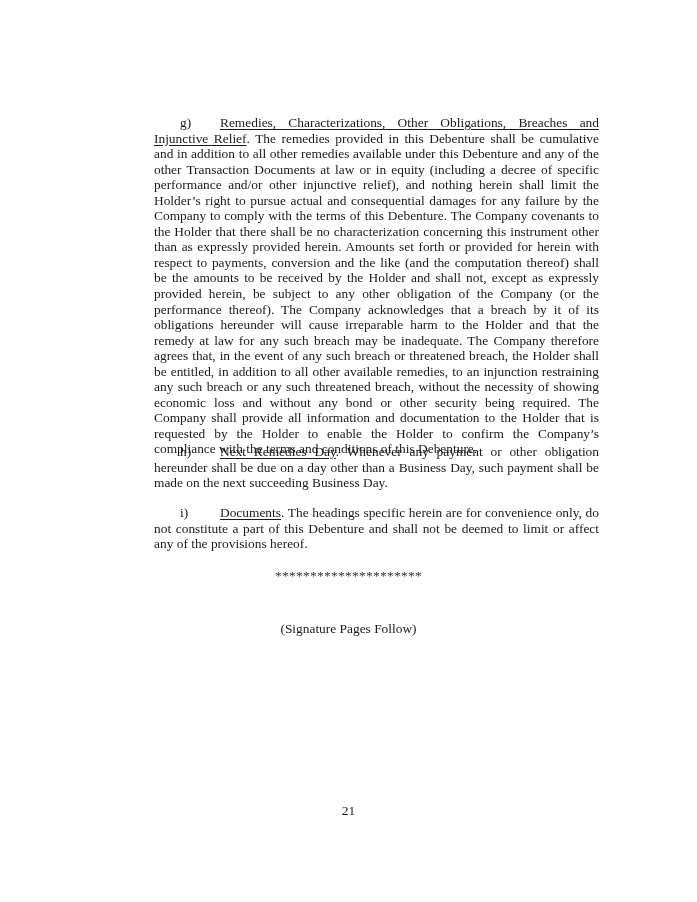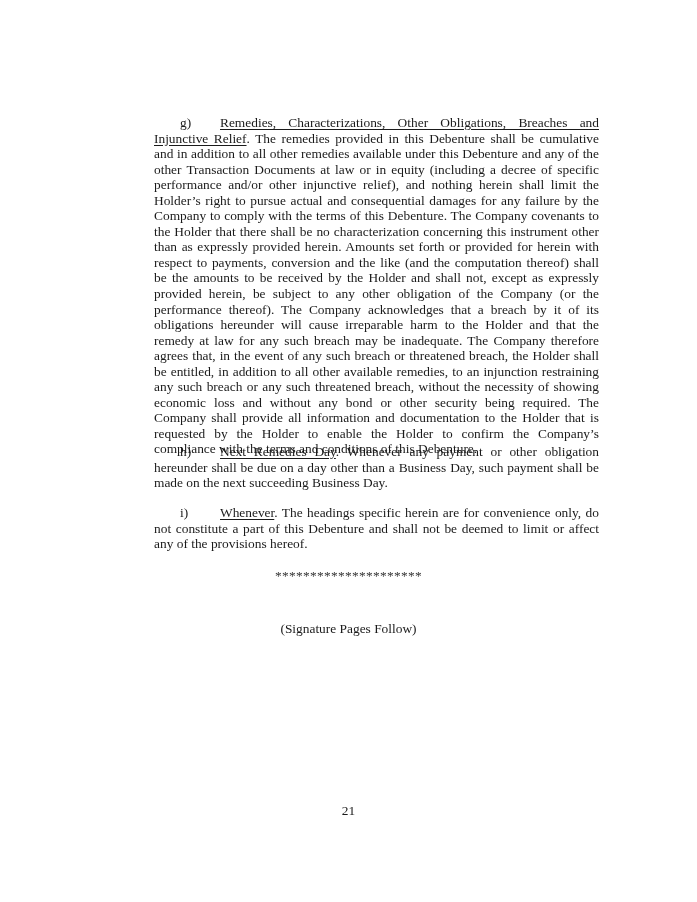--- a/index.html
+++ b/index.html
@@ -68,21 +68,21 @@
   </div>
 
   <div class="body-text" id="para-h">
     <p class="para">
       <span class="label">h)</span><span class="heading">Next Remedies Day</span><span>.  Whenever any payment or other obligation hereunder shall be due on a day other than a Business Day, such payment shall be made on the next succeeding Business Day.</span>
     </p>
   </div>
 
   <div class="body-text" id="para-i">
     <p class="para">
-      <span class="label">i)</span><span class="heading">Whenever</span><span>.  The headings specific herein are for convenience only, do not constitute a part of this Debenture and shall not be deemed to limit or affect any of the provisions hereof.</span>
+      <span class="label">i)</span><span class="heading">Documents</span><span>.  The headings specific herein are for convenience only, do not constitute a part of this Debenture and shall not be deemed to limit or affect any of the provisions hereof.</span>
     </p>
   </div>
 
   <div class="centered" id="stars">*********************</div>
 
   <div class="centered" id="sig">(Signature Pages Follow)</div>
 
   <div class="centered" id="page-num">21</div>
 
 </div>

